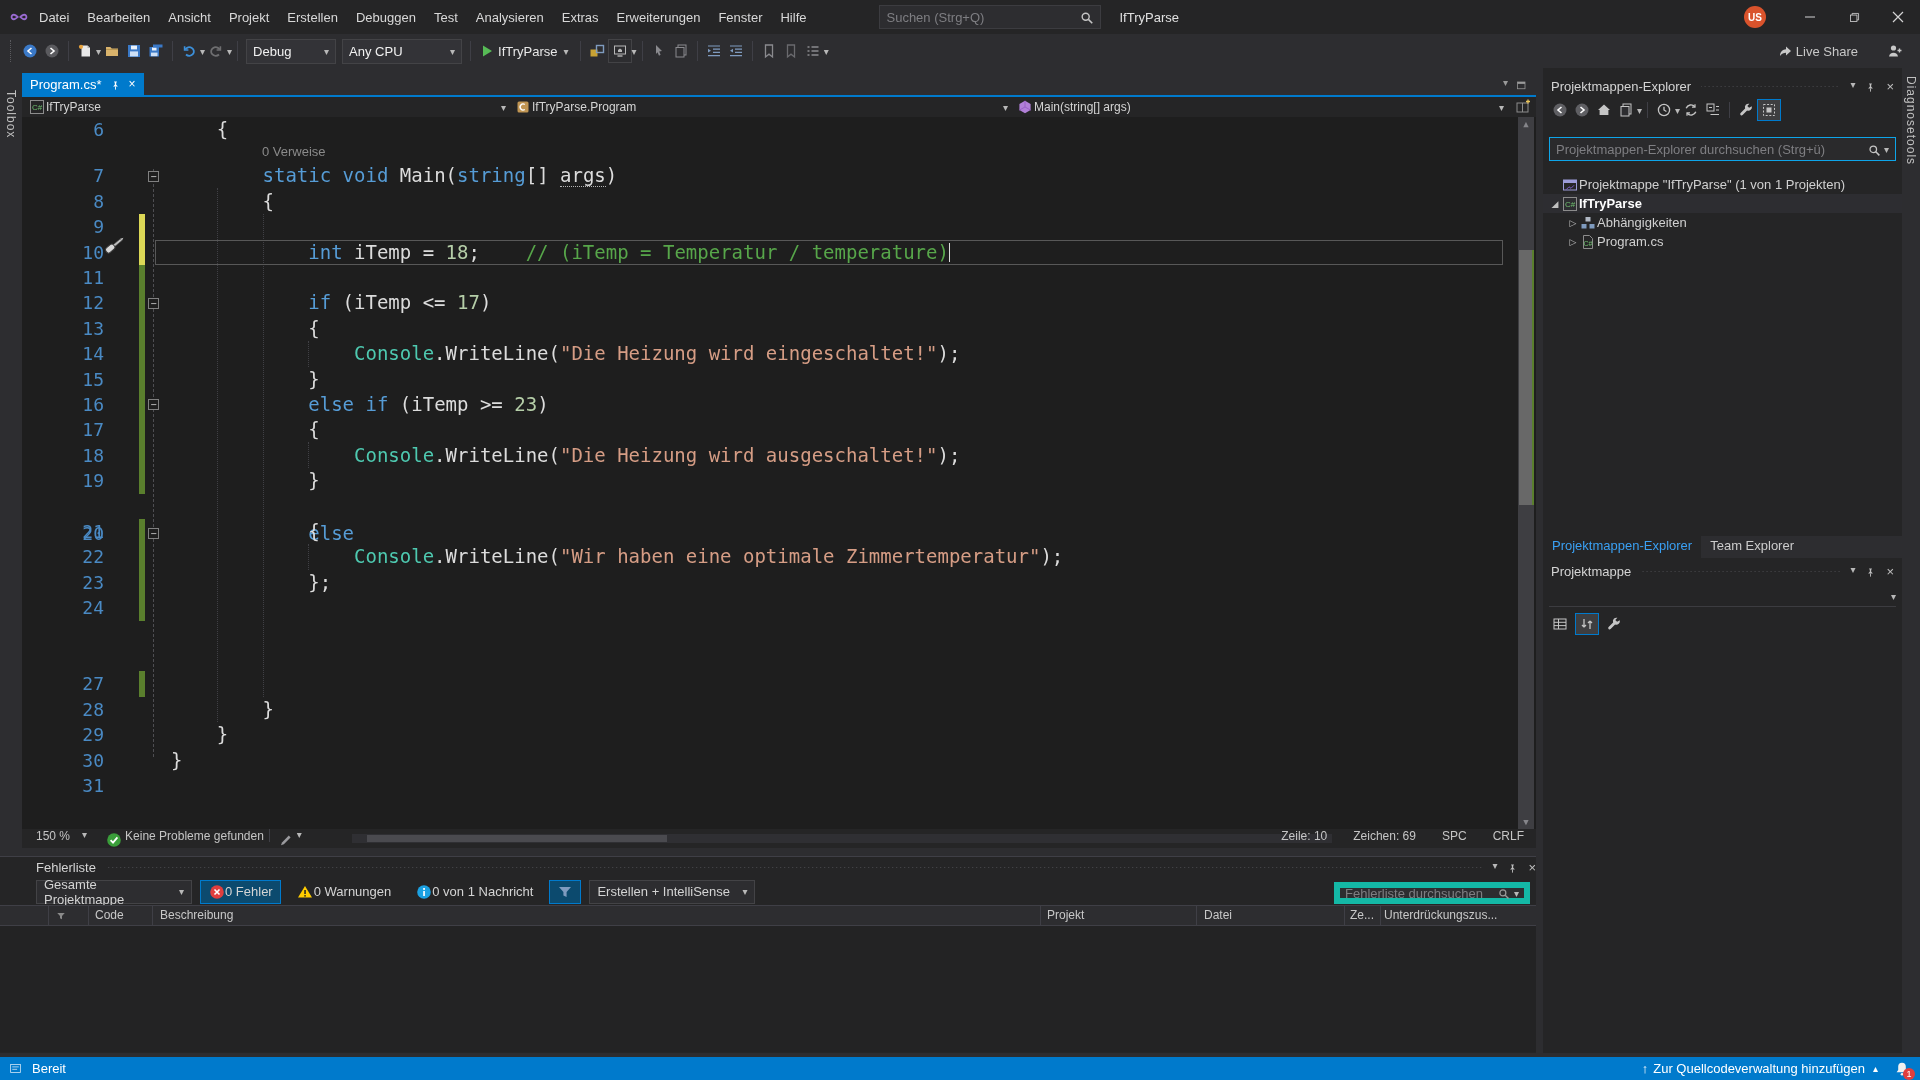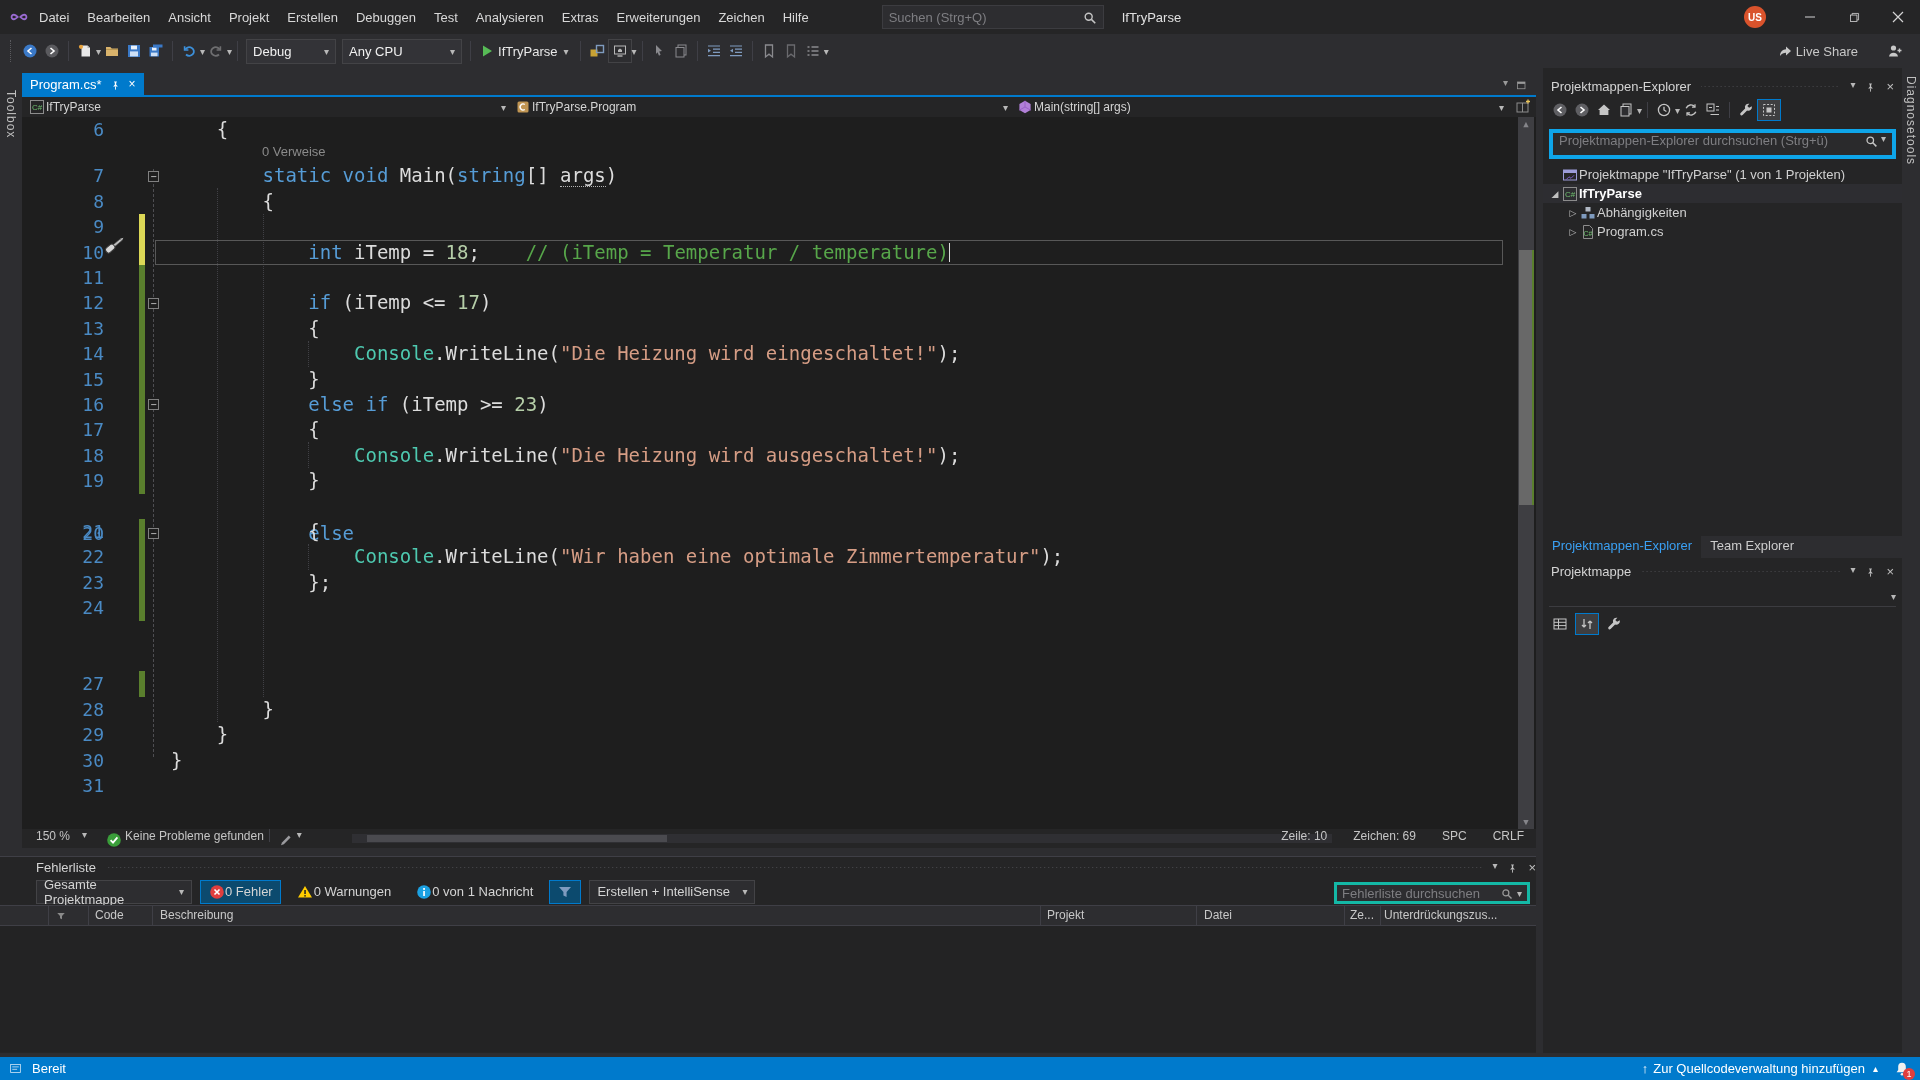--- a/index.html
+++ b/index.html
@@ -58,33 +58,33 @@
   #hscroll{position:absolute;left:330px;top:5px;width:980px;height:9px;background:#2f2f33}
   #hthumb{position:absolute;left:15px;top:1px;width:300px;height:7px;background:#4a4a4f}
   #edbar-right{position:absolute;right:12px;display:flex;gap:26px;color:#c5c5c5}
   
   #errorlist{left:0;top:856px;width:1536px;height:197px;background:#252526;border-top:1px solid #3f3f46;box-sizing:border-box}
   #el-title{display:flex;align-items:center;height:21px;padding-left:36px;color:#d4d4d4}
   #el-toolbar{display:flex;align-items:center;height:27px;padding-left:36px}
   .elbox{height:22px;display:inline-flex;align-items:center;padding:0 7px;border:1px solid transparent;color:#d4d4d4;margin-right:8px}
   .elbox.combo2{background:#2d2d30;border-color:#434346}
   .elbox.toggled{border-color:#007ACC;background:#0c4a6e}
-  #el-search{position:absolute;right:6px;top:25px;width:196px;height:22px;background:#2d2d30;border:3px solid #14b8a6;display:flex;align-items:center;padding:0 5px;box-sizing:border-box;color:#7e7e82}
+  #el-search{position:absolute;right:6px;top:25px;width:196px;height:22px;background:#2d2d30;border:6px solid #14b8a6;display:flex;align-items:center;padding:0 5px;box-sizing:border-box;color:#7e7e82}
   #el-header{position:relative;height:19px;background:#2d2d30;border-top:1px solid #3f3f46;border-bottom:1px solid #3f3f46;color:#c8c8c8;font-size:12px}
   #el-header .colh{position:absolute;top:2px}
   #el-header .colsep{position:absolute;top:0;bottom:0;width:1px;background:#3f3f46}
   #el-body{height:126px;background:#232324}
   
   #sidebar{left:1543px;top:68px;width:359px;height:985px;background:#252526}
   .paneltitle{display:flex;align-items:center;height:22px;padding:0 8px;color:#d4d4d4}
   .ptico{display:flex;gap:10px;color:#c0c0c0}
   #se-toolbar{display:flex;align-items:center;height:26px;padding:0 6px;color:#c5c5c5}
   .seicon{width:22px;height:20px;display:inline-flex;align-items:center;justify-content:center;color:#c5c5c5}
   .seicon.toggled{border:1px solid #007ACC;background:#3e3e40}
-  #se-search{margin:6px 6px;height:22px;background:#2a2a2c;border:4px solid #0ea5e9;display:flex;padding:0 6px;color:#7e7e82}
+  #se-search{margin:14px 6px;height:22px;background:#2a2a2c;border:1px solid #0ea5e9;display:flex;align-items:center;padding:0 6px;color:#7e7e82}
   .treerow{display:flex;align-items:center;height:19px;color:#d0d0d0;white-space:nowrap;overflow:hidden}
   .treerow.sel{background:#2d2d31}
   .tr-arrow{width:12px;text-align:center;font-size:9px;color:#c0c0c0}
   .tr-icon{width:18px;display:inline-flex;justify-content:center}
   #se-tabs{position:absolute;left:0;top:468px;width:359px;height:22px;background:#2d2d30;display:flex;align-items:flex-end}
   .setab{padding:2px 9px;height:18px}
   .setab.active{background:#252526;color:#3aa0f3}
   
   #props{position:absolute;left:0;top:492px;width:359px;bottom:0}
   #prop-combo{margin:4px 6px 0 6px;height:20px;border-bottom:1px solid #3c3c40;display:flex;align-items:center;justify-content:flex-end;color:#9a9a9a}
@@ -109,21 +109,21 @@
       <span>Datei</span>
       <span>Bearbeiten</span>
       <span>Ansicht</span>
       <span>Projekt</span>
       <span>Erstellen</span>
       <span>Debuggen</span>
       <span>Test</span>
       <span>Analysieren</span>
       <span>Extras</span>
       <span>Erweiterungen</span>
-      <span>Zeichen</span>
+      <span>Fenster</span>
       <span>Hilfe</span>
     </nav>
   <div id="title-search">
     <span class="ph">Suchen (Strg+Q)</span>
     <span><svg class="ic" width="14" height="14" viewBox="0 0 16 16">
           <circle cx="6.5" cy="6.5" r="4" fill="none" stroke="#c5c5c5" stroke-width="1.6"></circle>
           <line x1="9.6" y1="9.6" x2="14" y2="14" stroke="#c5c5c5" stroke-width="1.8"></line>
         </svg></span>
   </div>
   <span id="win-title">IfTryParse</span>

